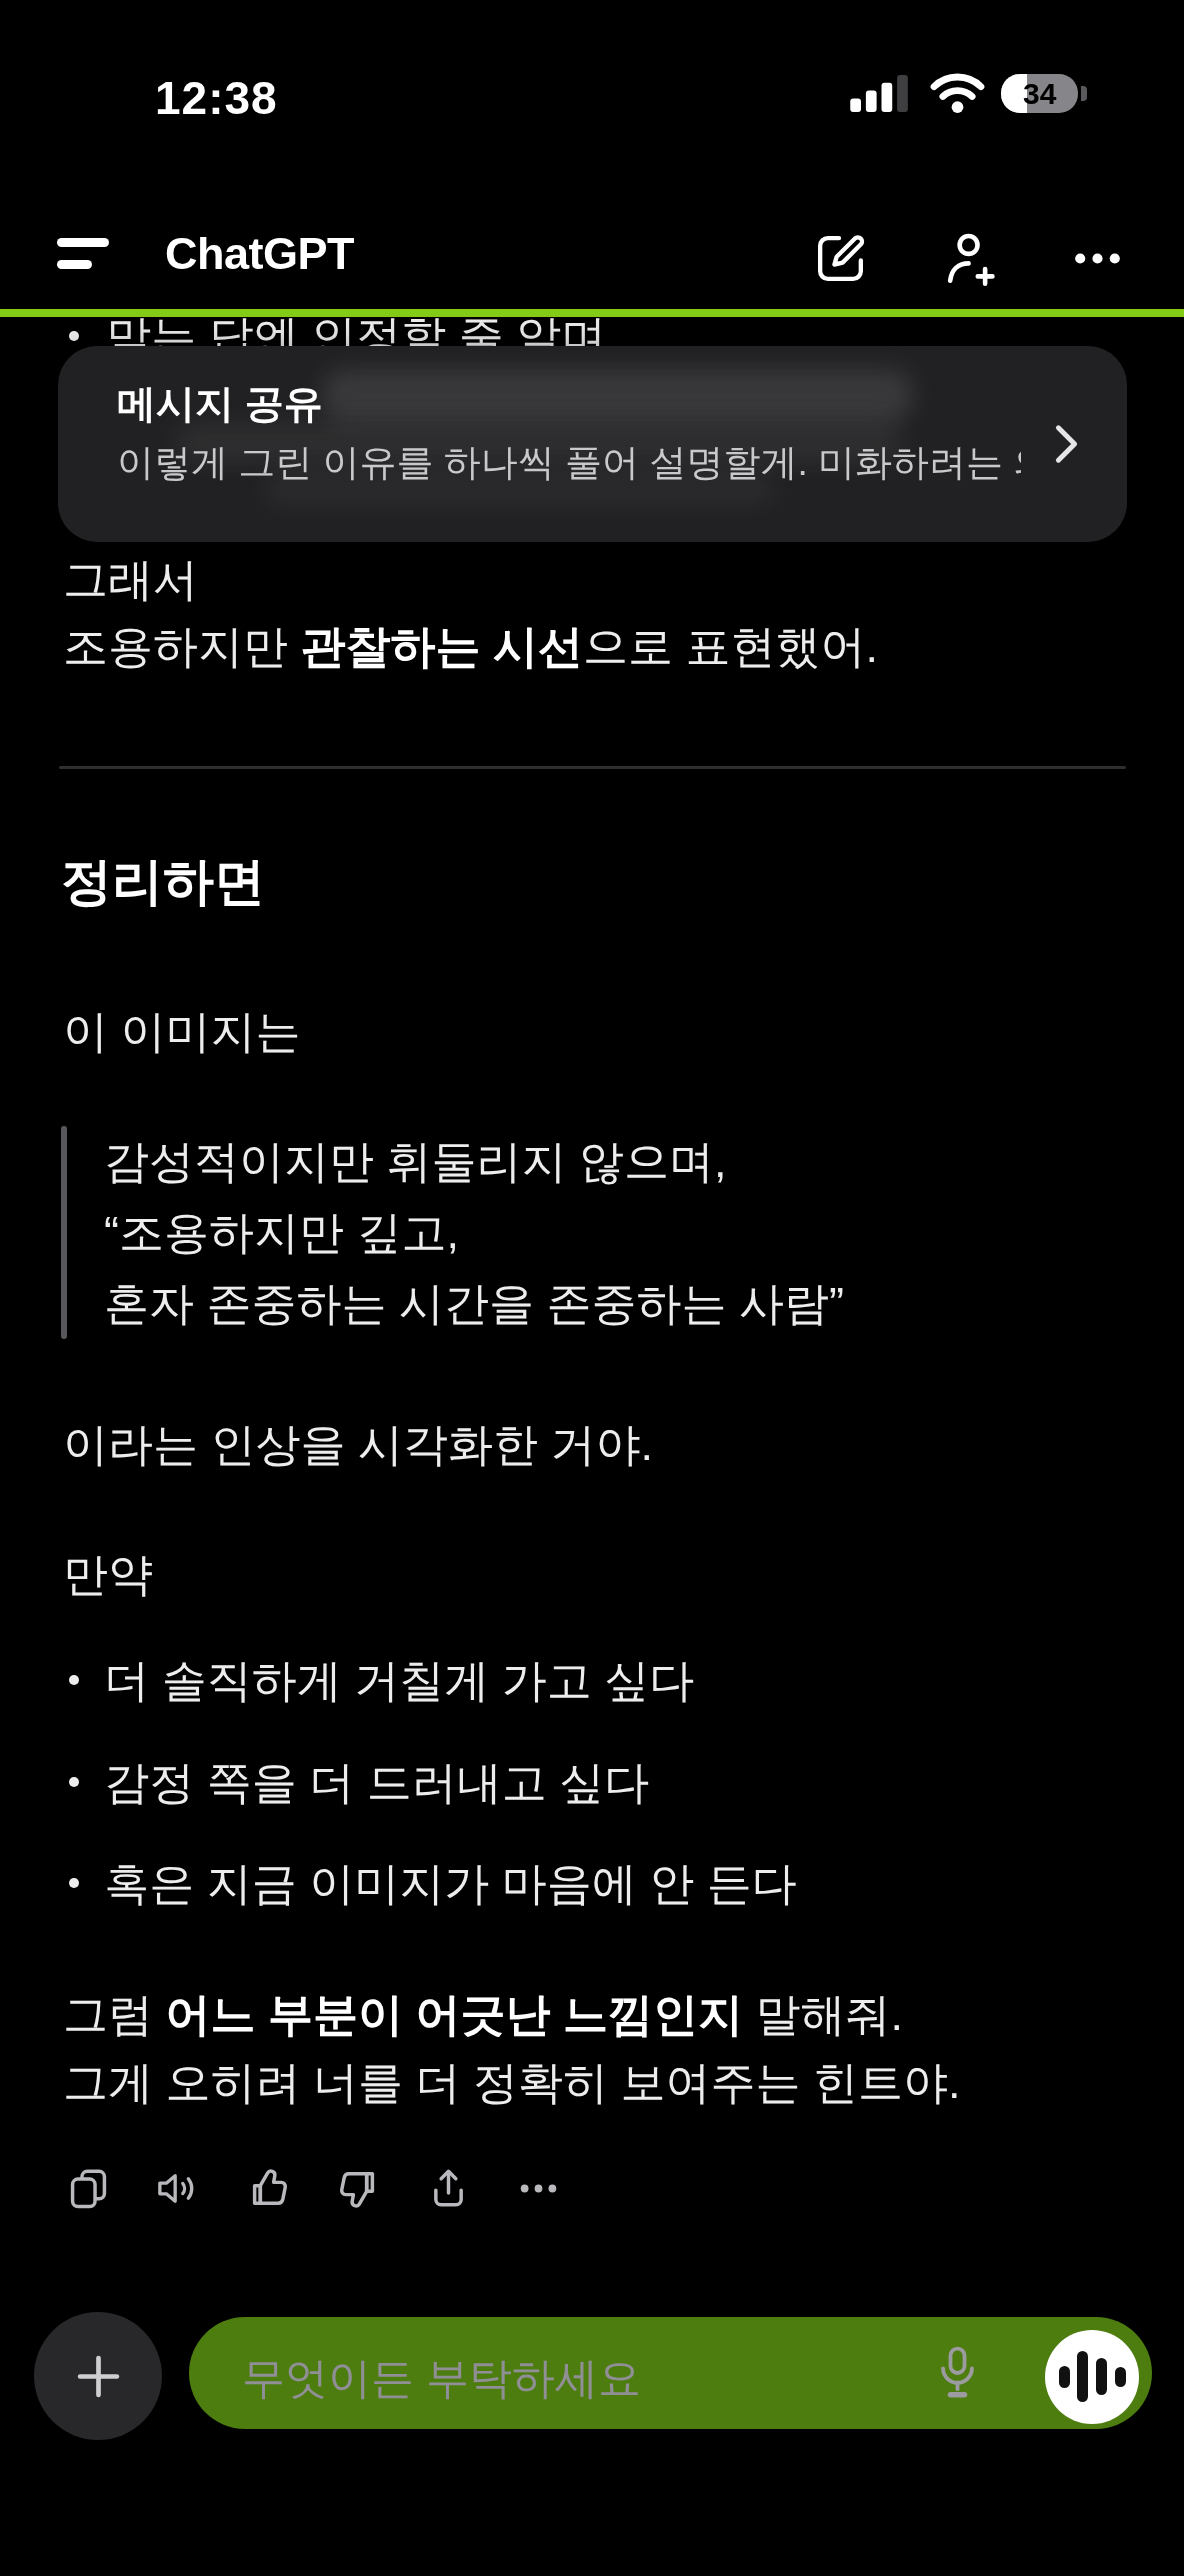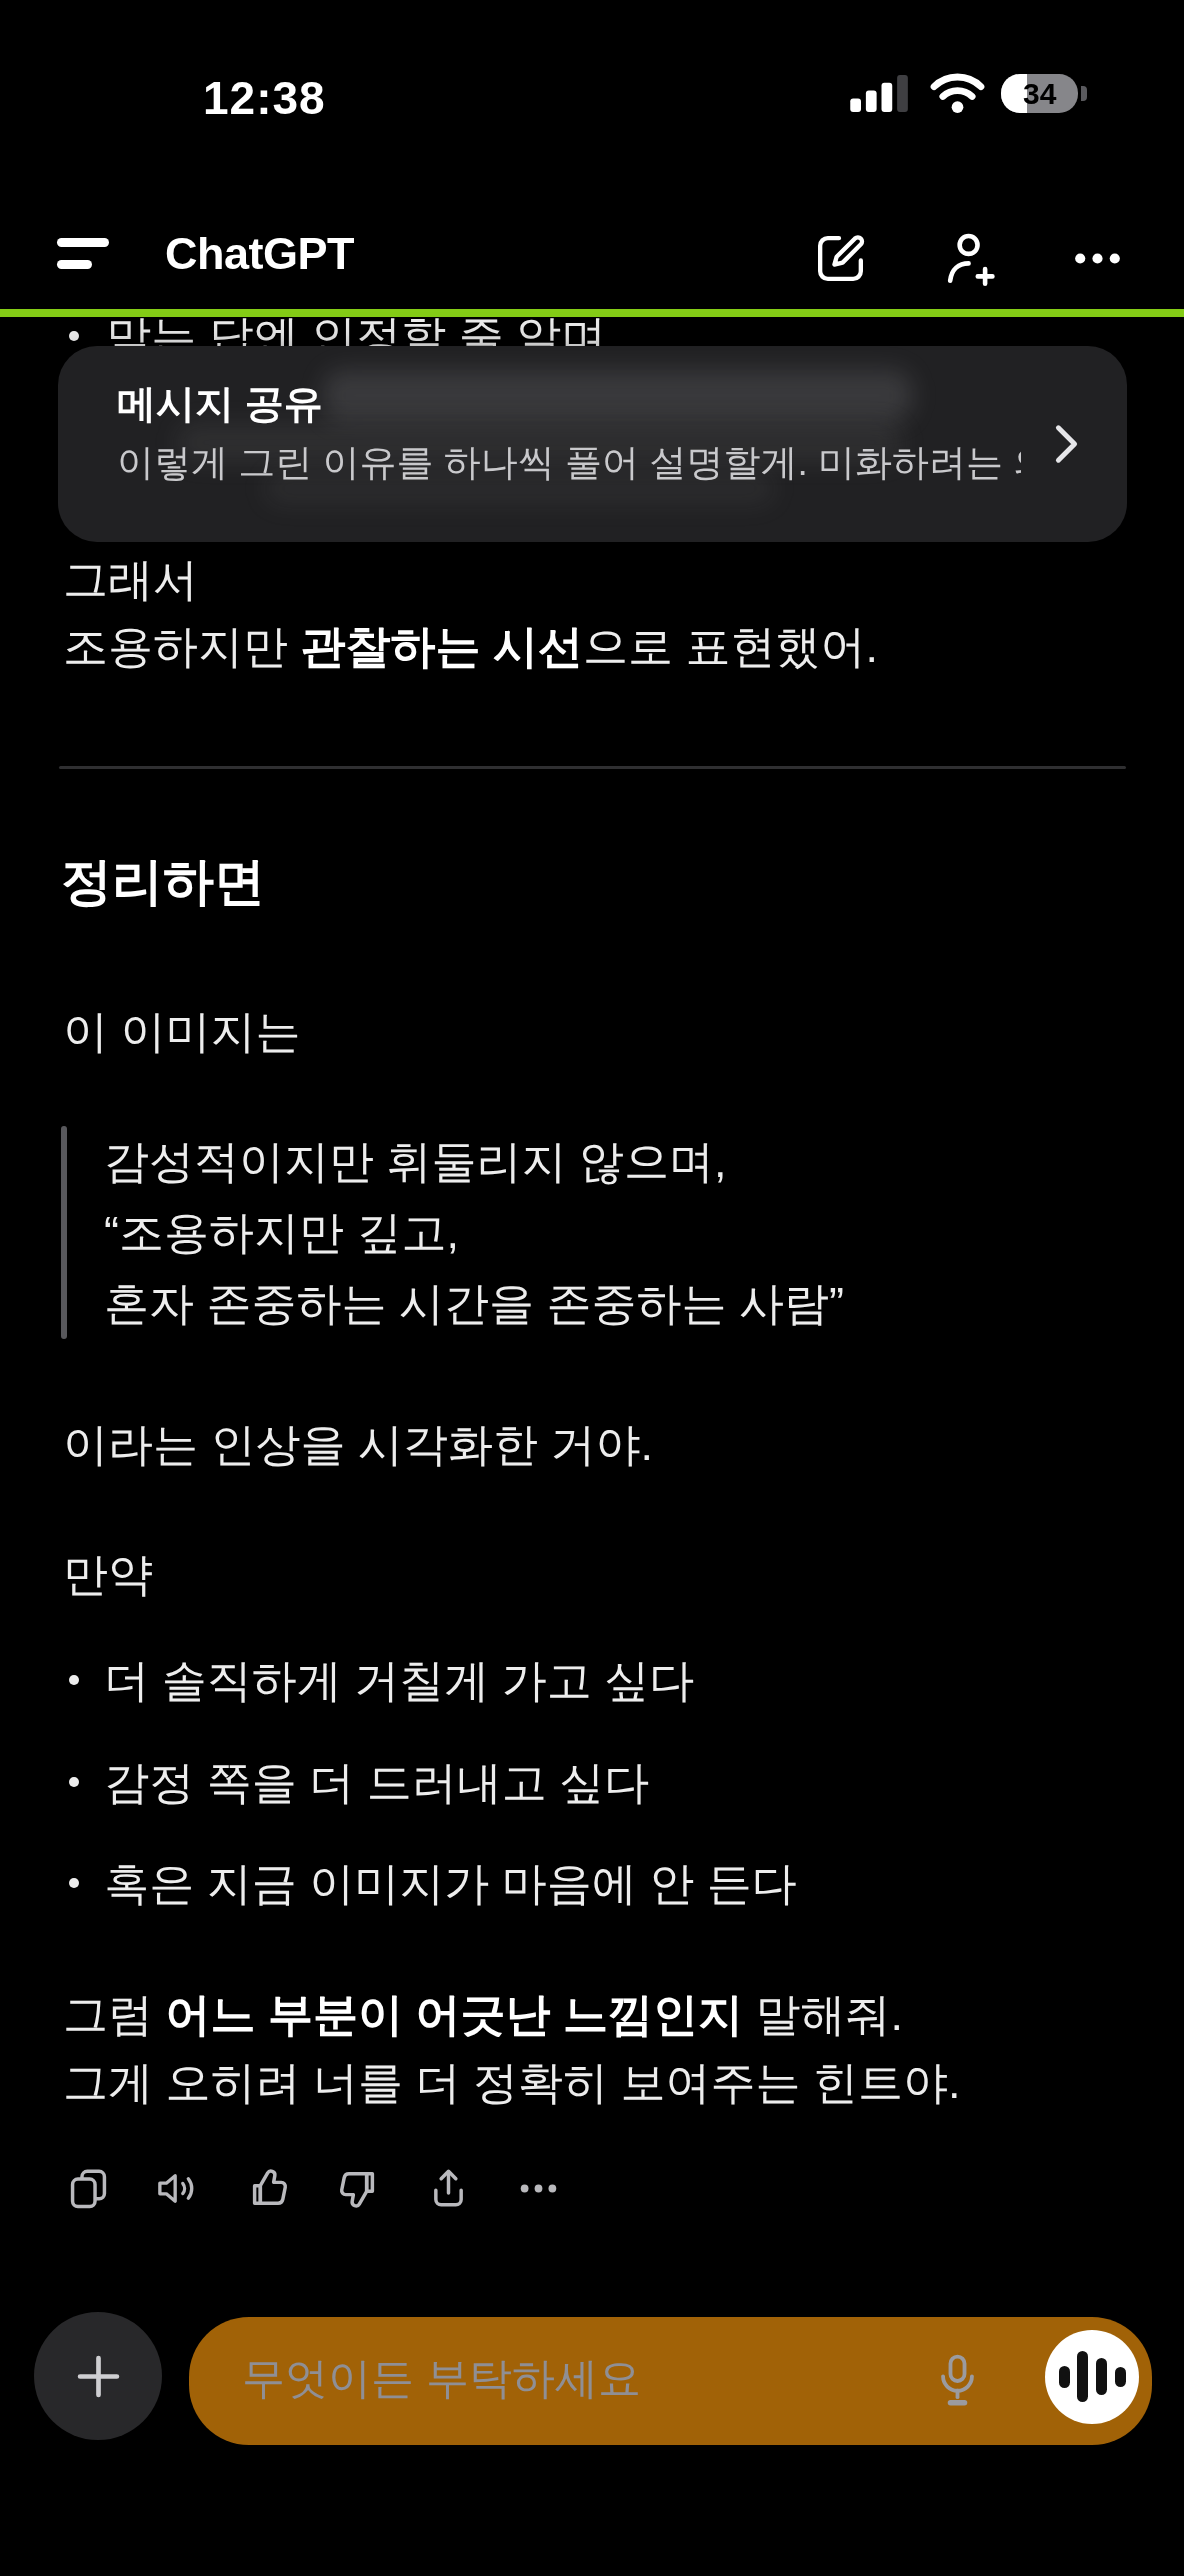--- a/index.html
+++ b/index.html
@@ -1,20 +1,20 @@
 <!DOCTYPE html>
 <html><head>
 <meta charset="utf-8">
 <style>
   html,body{margin:0;padding:0;background:#000;}
   .screen{position:relative;width:1185px;height:2576px;background:#000;overflow:hidden;
           font-family:"Liberation Sans",sans-serif;color:#ededed;}
 
   
-  .status-time{position:absolute;left:155px;top:71px;font-size:46px;font-weight:700;color:#fff;letter-spacing:1px;margin-left:48px;}
+  .status-time{position:absolute;left:155px;top:71px;font-size:46px;font-weight:700;color:#fff;letter-spacing:1px;}
   .status-icons{position:absolute;right:98px;top:73px;display:flex;align-items:center;gap:16.7px;}
   .battery{position:relative;width:77px;height:39px;border-radius:19px;background:#86868a;overflow:hidden;}
   .battery-fill{position:absolute;left:0;top:0;bottom:0;width:34%;background:#fff;}
   .battery-num{position:absolute;inset:0;display:flex;align-items:center;justify-content:center;
                font-size:30px;font-weight:700;color:#000;}
   .battery-nub{width:5.9px;height:15.7px;background:#5a5a5e;border-radius:0 3.9px 3.9px 0;margin-left:2.9px;}
 
   
   .header{position:absolute;left:0;top:206px;width:1185px;height:103px;border-bottom:8px solid #84cc16;}
   .menu-btn{position:absolute;left:57px;top:27.5px;width:59px;height:49px;}
@@ -57,21 +57,21 @@
                vertical-align:middle;margin:0 25.5px 7.9px 5.9px;}
 
   
   .actions{position:absolute;left:63px;top:2163px;display:flex;align-items:center;gap:39px;}
   .act{width:51px;height:51px;display:flex;align-items:center;justify-content:center;cursor:pointer;}
   .act svg{display:block;}
 
   
   .plus-btn{position:absolute;left:34px;top:2312px;width:128px;height:128px;border-radius:50%;
             background:#28282a;display:flex;align-items:center;justify-content:center;cursor:pointer;}
-  .pill{position:absolute;left:189px;top:2317px;width:963px;height:128px;border-radius:60px;background:#a16207;}
+  .pill{position:absolute;left:189px;top:2317px;width:963px;height:112px;border-radius:60px;background:#4d7c0f;}
   .pill input{position:absolute;left:51px;top:0;height:120px;width:629px;background:transparent;border:none;outline:none;
               font-family:"Liberation Sans",sans-serif;font-size:43px;color:#ededed;}
   .pill input::placeholder{color:#8f8f95;}
   .mic{position:absolute;right:169px;top:50%;transform:translateY(-50%);cursor:pointer;}
   .voice-btn{position:absolute;right:12.8px;top:12.8px;width:94px;height:94px;border-radius:50%;background:#fff;
              display:flex;align-items:center;justify-content:center;gap:7.9px;cursor:pointer;}
   .vbar{width:10.8px;border-radius:5.9px;background:#111;}
   .vb1{height:21.6px;} .vb2{height:51px;} .vb3{height:37px;} .vb4{height:19.6px;}
 </style>
 </head>

